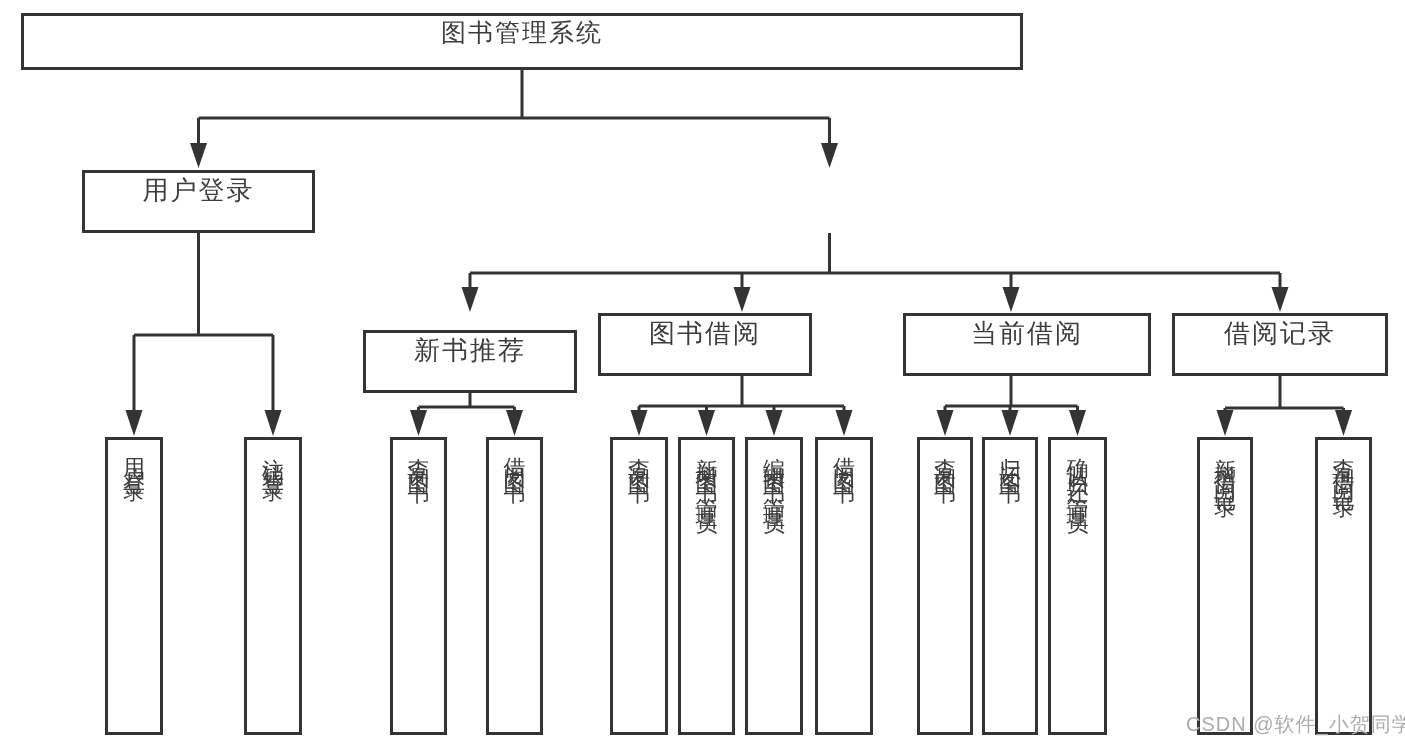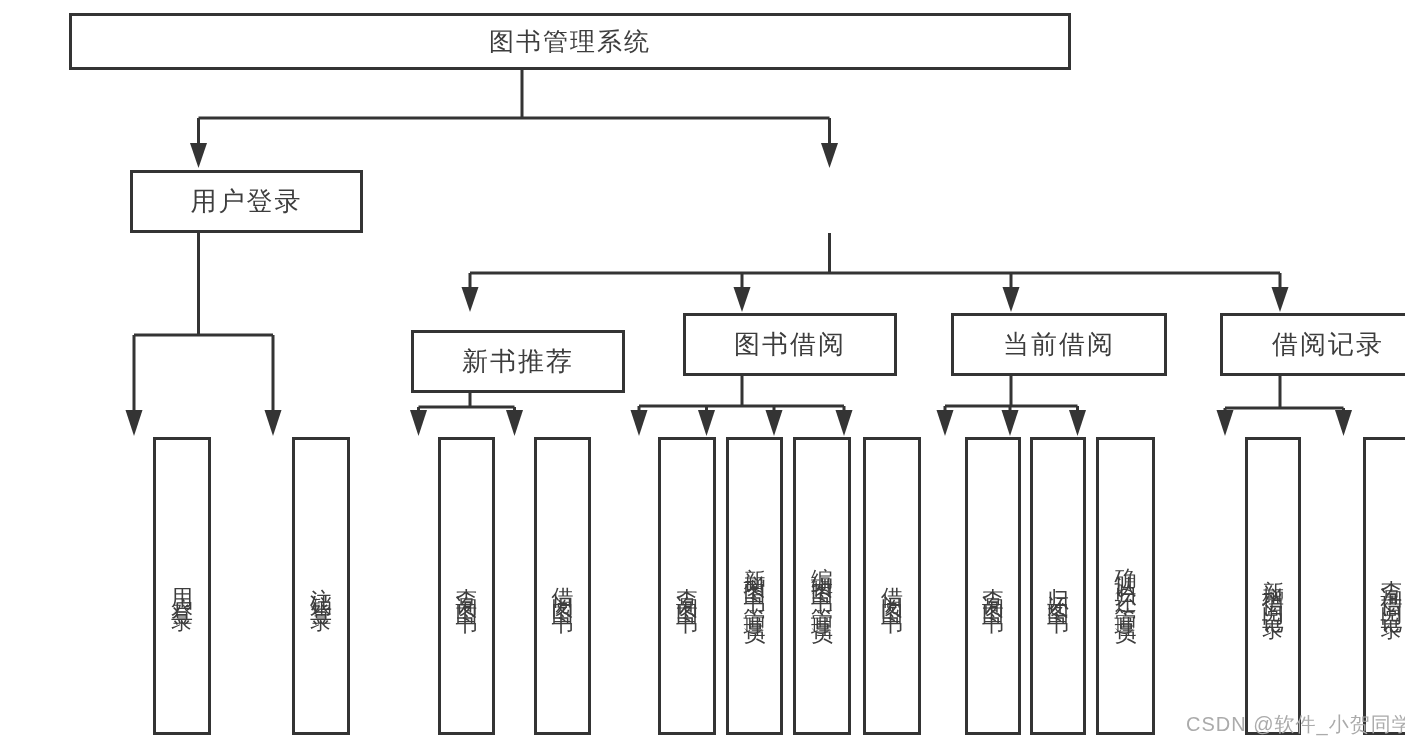--- a/index.html
+++ b/index.html
@@ -2,23 +2,22 @@
 <html><head>
 <meta charset="utf-8">
 <style>
   html,body{margin:0;padding:0;background:#ffffff;}
   .stage{
     position:relative;width:1405px;height:747px;background:#ffffff;
     font-family:"Liberation Sans","DejaVu Sans",sans-serif;color:#3d3d3d;overflow:hidden;
   }
   .box{
     position:absolute;background:#ffffff;border:3px solid #343434;
-    display:flex;align-items:center;justify-content:center;box-sizing:border-box;
+    display:flex;align-items:flex-start;justify-content:center;box-sizing:border-box;
     z-index:2;
-    margin-left:48px;
   }
   .h-label{font-size:26px;letter-spacing:2px;white-space:nowrap;}
   .root-label{font-size:25px;letter-spacing:2px;white-space:nowrap;}
   .leaf .v-label{
     writing-mode:vertical-lr;text-orientation:mixed;
     font-size:22px;letter-spacing:8px;line-height:1.1;
   }
   .connectors{position:absolute;left:0;top:0;z-index:1;}
   .connectors path{stroke:#343434;stroke-width:3;fill:none;}
   .connectors polygon{fill:#343434;stroke:none;}
@@ -86,24 +85,24 @@
     <span class="root-label">图书管理系统</span>
   </div>
 
   <div class="box" style="left:82px;top:170px;width:233px;height:63px;">
     <span class="h-label">用户登录</span>
   </div>
 
   <div class="box" style="left:363px;top:330px;width:214px;height:63px;">
     <span class="h-label">新书推荐</span>
   </div>
-  <div class="box" style="left:635px;top:313px;width:214px;height:63px;">
+  <div class="box" style="left:598px;top:313px;width:214px;height:63px;">
     <span class="h-label">图书借阅</span>
   </div>
-  <div class="box" style="left:903px;top:313px;width:216px;height:63px;">
+  <div class="box" style="left:903px;top:313px;width:248px;height:63px;">
     <span class="h-label">当前借阅</span>
   </div>
   <div class="box" style="left:1172px;top:313px;width:216px;height:63px;">
     <span class="h-label">借阅记录</span>
   </div>
 
   <div class="box leaf" style="left:105px;top:437px;width:58px;height:298px;">
     <span class="v-label">用户登录</span>
   </div>
   <div class="box leaf" style="left:244px;top:437px;width:58px;height:298px;">

